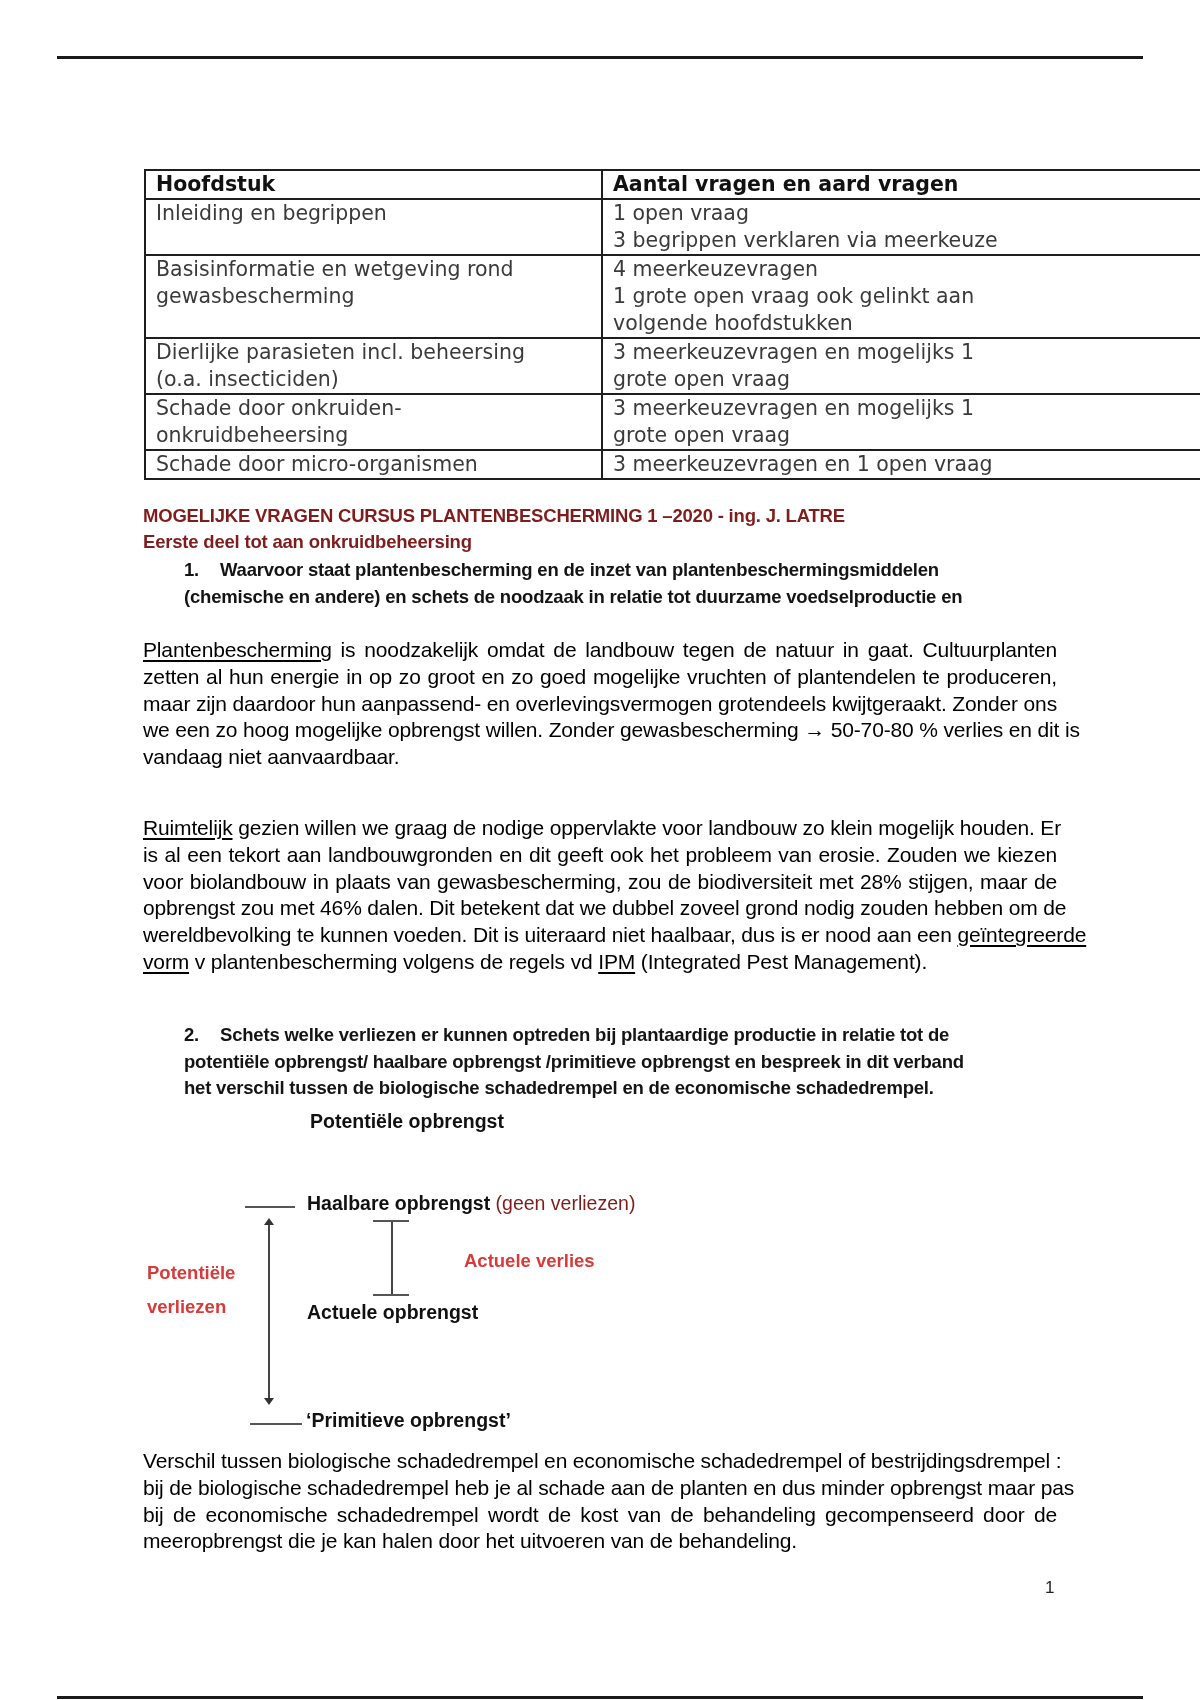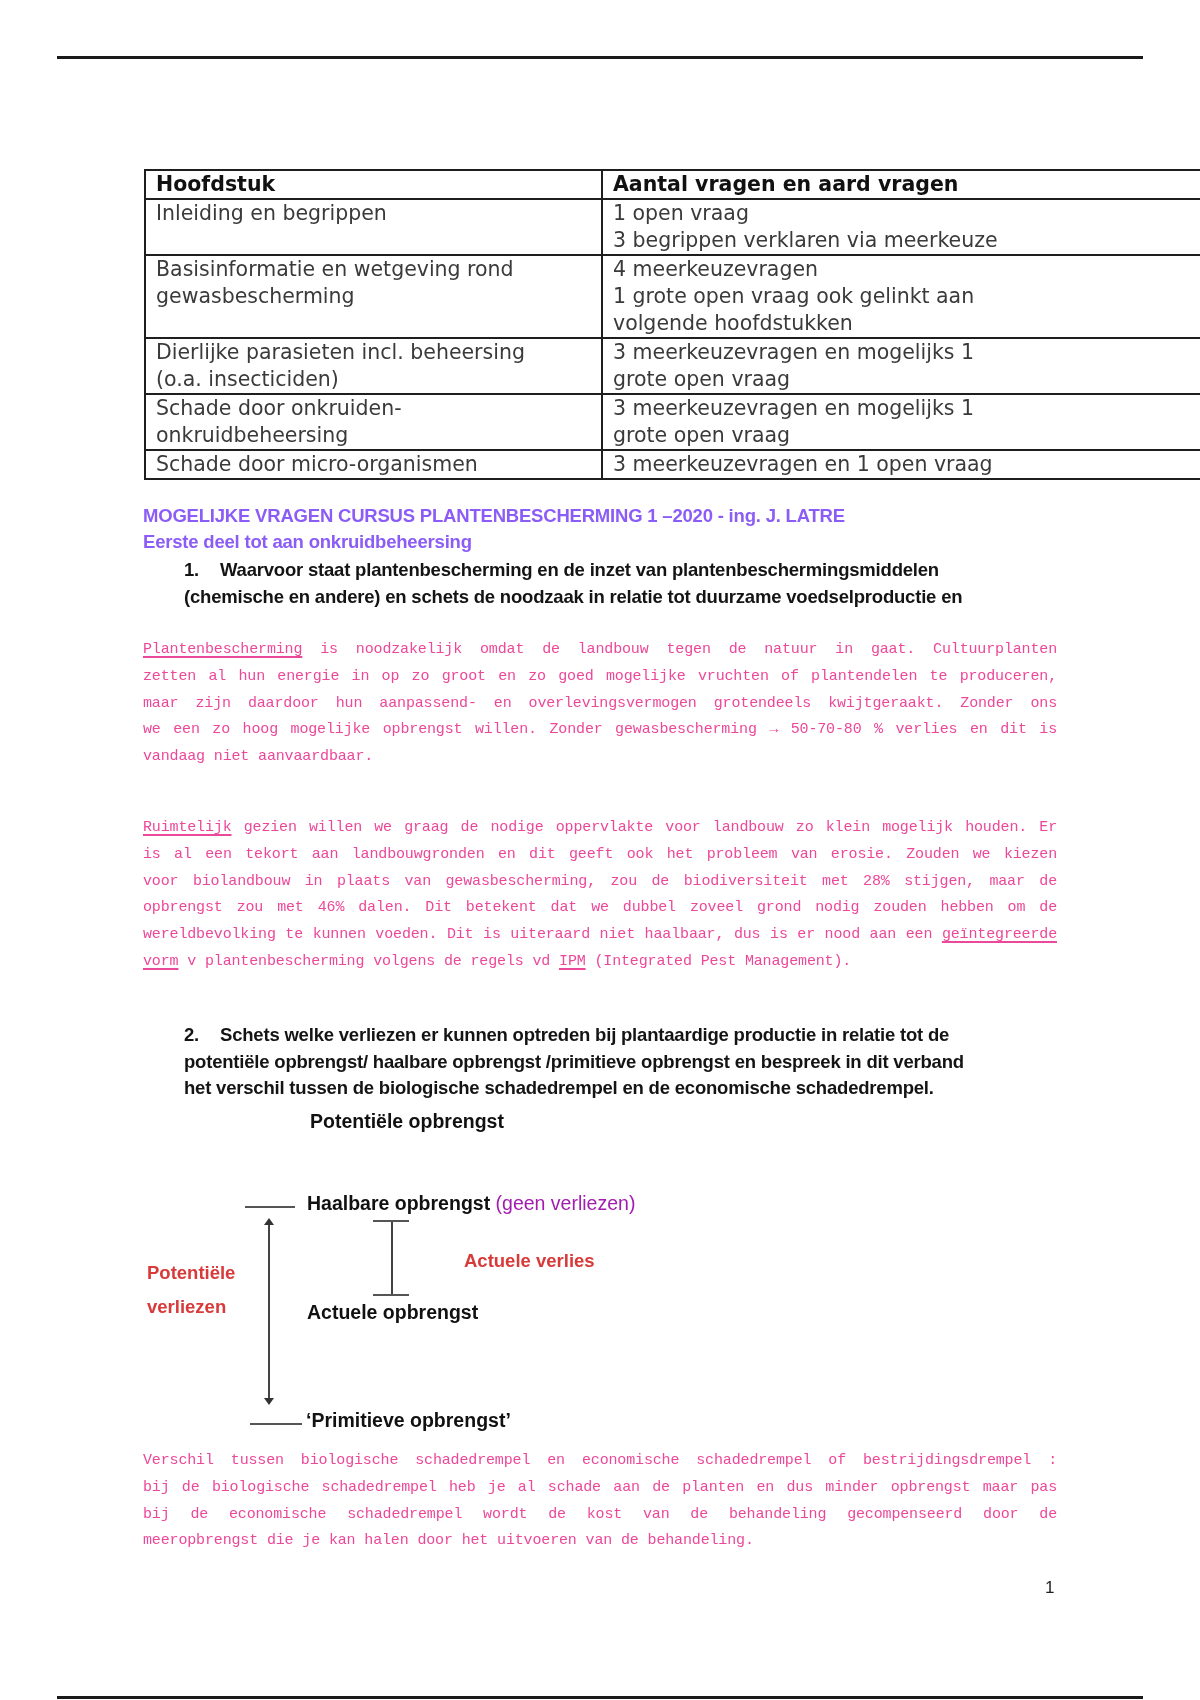--- a/index.html
+++ b/index.html
@@ -12,37 +12,37 @@
   table.chapters { position:absolute; left:144px; top:169px; width:1062px;
                    border-collapse:collapse; font-family:"DejaVu Sans", sans-serif;
                    font-size:20.5px; color:#3a3a3a; }
   table.chapters td, table.chapters th { border:2px solid #1e1e1e; vertical-align:top;
                    padding:0 10px; line-height:27px; text-align:left; }
   table.chapters th { font-weight:bold; color:#111; }
   table.chapters td:first-child, table.chapters th:first-child { width:435px; }
   .cell-line { display:block; white-space:nowrap; }
 
   .green { position:absolute; left:143px; font-family:"Liberation Sans", sans-serif;
-           font-weight:bold; color:#8b5cf6; font-size:18.5px; letter-spacing:-0.2px; }
+           font-weight:bold; color:#7f1d1d; font-size:18.5px; letter-spacing:-0.2px; }
 
   .q { position:absolute; left:184px; width:860px; font-weight:bold; font-size:18.5px;
        line-height:26.5px; color:#141414; letter-spacing:-0.2px; }
   .q .num { position:absolute; left:0; }
   .q .line { display:block; white-space:nowrap; }
   .q .line.first { padding-left:36px; }
 
-  .para { position:absolute; left:143px; width:914px; font-size:15px; line-height:26.8px;
-          color:#ec4899; text-align:justify; letter-spacing:-0.15px;font-family:Liberation Mono, monospace; }
+  .para { position:absolute; left:143px; width:914px; font-size:21px; line-height:26.8px;
+          color:#000000; text-align:justify; letter-spacing:-0.15px; }
   .para .l { display:block; white-space:nowrap; text-align:justify; text-align-last:justify; }
   .para .l.last { text-align-last:left; }
   u { text-decoration:underline; text-decoration-thickness:2px; text-underline-offset:3px; }
 
   .diag { position:absolute; font-family:"Liberation Sans", sans-serif; }
   .dlabel { position:absolute; font-weight:bold; font-size:19.5px; color:#111; white-space:nowrap;text-align:right; }
-  .dlabel .light { font-weight:normal; color:#a21caf; }
+  .dlabel .light { font-weight:normal; color:#7f1d1d; }
   .red { position:absolute; font-weight:bold; color:#d83a3a; font-size:18.5px; white-space:nowrap; }
   .hline { position:absolute; height:2px; background:#555; }
   .vline { position:absolute; width:2px; background:#444; }
 
   .pagenum { position:absolute; left:1045px; top:1578px; font-size:17px; color:#222; }
 </style>
 </head>
 <body>
 
 <div class="rule top"></div>

